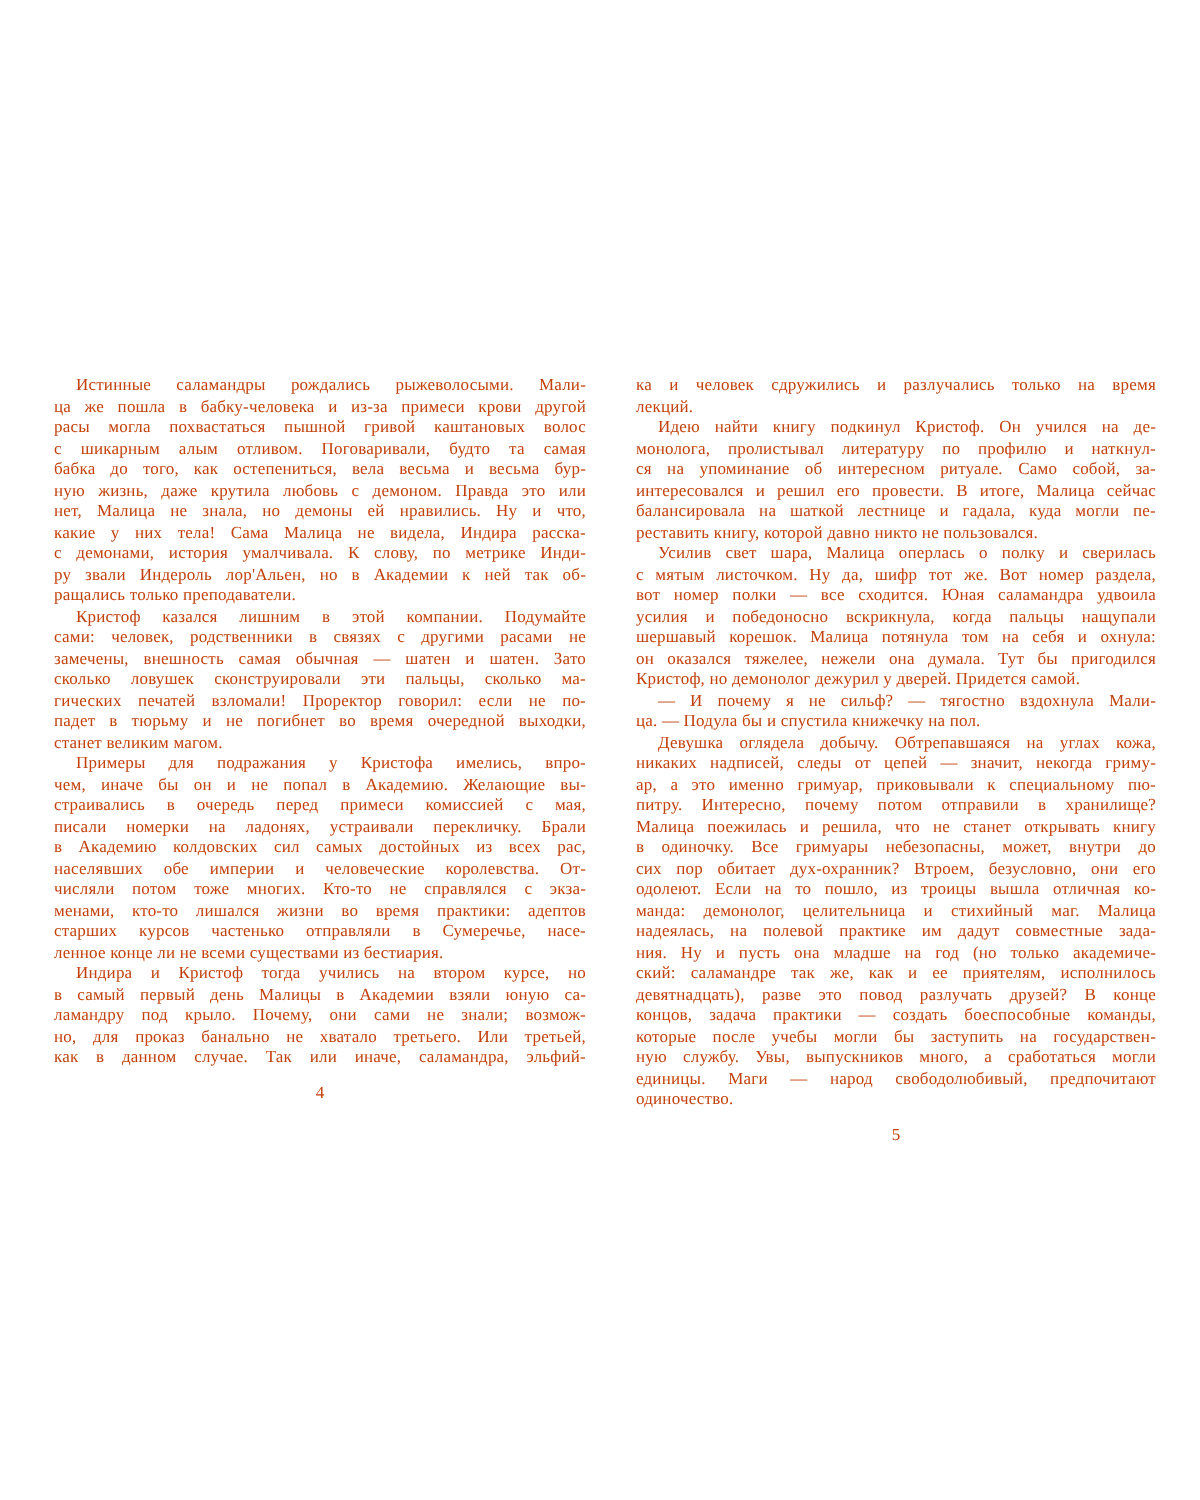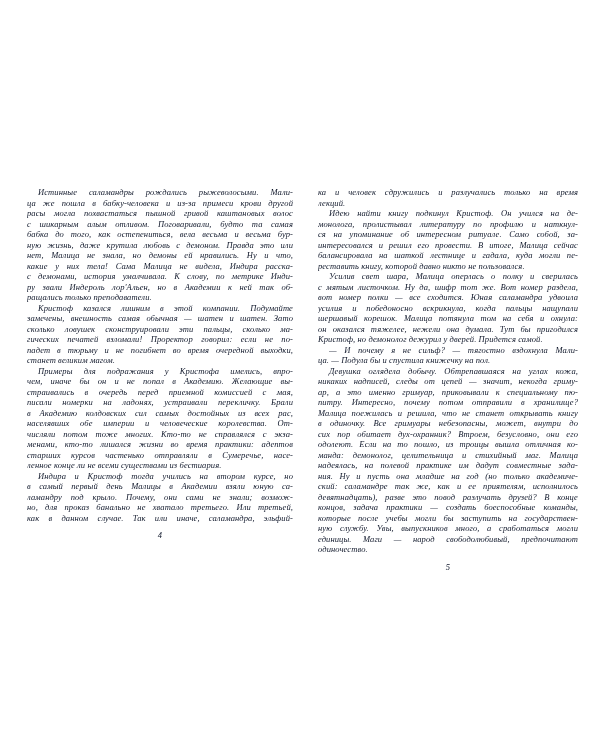--- a/index.html
+++ b/index.html
@@ -8,22 +8,21 @@
     width: 600px;
     height: 750px;
     background: #ffffff;
     overflow: hidden;
   }
   .spread {
     position: relative;
     width: 600px;
     height: 750px;
     font-family: "Liberation Serif", "DejaVu Serif", serif;
-    color: #0f172a;
-    font-style: italic;
+    color: #c2410c;
   }
   .page {
     position: absolute;
     top: 187px;
   }
   .page-left  { left: 27px;  width: 266px; }
   .page-right { left: 318px; width: 260px; }
   .line {
     font-size: 8.5px;
     line-height: 10.5px;
@@ -58,28 +57,29 @@
         <div class="line">расы могла похвастаться пышной гривой каштановых волос</div>
         <div class="line">с шикарным алым отливом. Поговаривали, будто та самая</div>
         <div class="line">бабка до того, как остепениться, вела весьма и весьма бур-</div>
         <div class="line">ную жизнь, даже крутила любовь с демоном. Правда это или</div>
         <div class="line">нет, Малица не знала, но демоны ей нравились. Ну и что,</div>
         <div class="line">какие у них тела! Сама Малица не видела, Индира расска-</div>
         <div class="line">с демонами, история умалчивала. К слову, по метрике Инди-</div>
         <div class="line">ру звали Индероль лор'Альен, но в Академии к ней так об-</div>
         <div class="line noj">ращались только преподаватели.</div>
         <div class="line indent">Кристоф казался лишним в этой компании. Подумайте</div>
+        <div class="line">сами: человек, родственники в связях с другими расами не</div>
         <div class="line">замечены, внешность самая обычная — шатен и шатен. Зато</div>
         <div class="line">сколько ловушек сконструировали эти пальцы, сколько ма-</div>
         <div class="line">гических печатей взломали! Проректор говорил: если не по-</div>
         <div class="line">падет в тюрьму и не погибнет во время очередной выходки,</div>
         <div class="line noj">станет великим магом.</div>
         <div class="line indent">Примеры для подражания у Кристофа имелись, впро-</div>
         <div class="line">чем, иначе бы он и не попал в Академию. Желающие вы-</div>
-        <div class="line">страивались в очередь перед приемной комиссией с мая,</div>
+        <div class="line">страивались в очередь перед примеси комиссией с мая,</div>
         <div class="line">писали номерки на ладонях, устраивали перекличку. Брали</div>
         <div class="line">в Академию колдовских сил самых достойных из всех рас,</div>
         <div class="line">населявших обе империи и человеческие королевства. От-</div>
         <div class="line">числяли потом тоже многих. Кто-то не справлялся с экза-</div>
         <div class="line">менами, кто-то лишался жизни во время практики: адептов</div>
         <div class="line">старших курсов частенько отправляли в Сумеречье, насе-</div>
         <div class="line noj">ленное конце ли не всеми существами из бестиария.</div>
         <div class="line indent">Индира и Кристоф тогда учились на втором курсе, но</div>
         <div class="line">в самый первый день Малицы в Академии взяли юную са-</div>
         <div class="line">ламандру под крыло. Почему, они сами не знали; возмож-</div>

